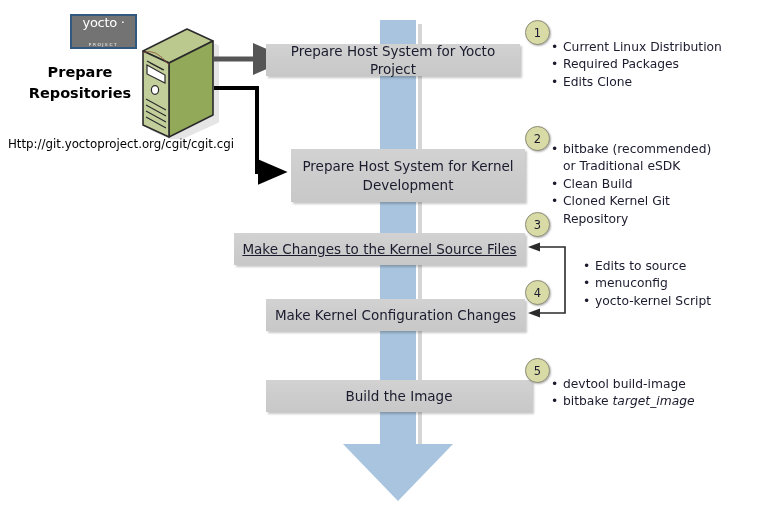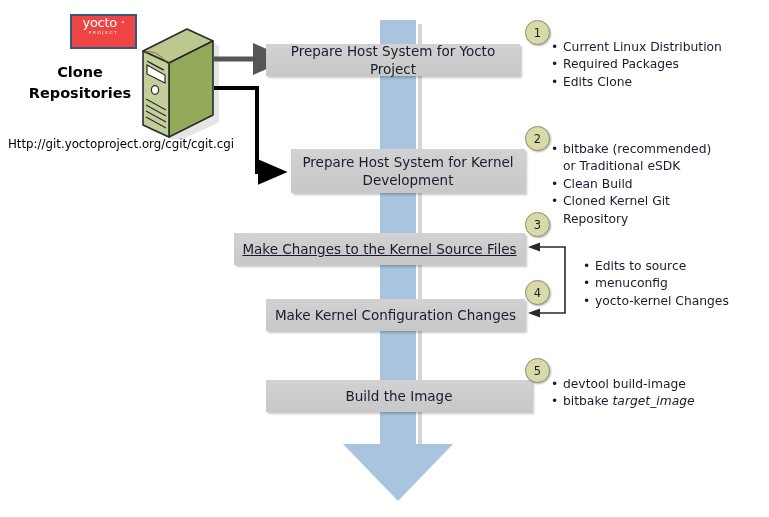--- a/index.html
+++ b/index.html
@@ -97,27 +97,27 @@
   }
   .ital { font-style: italic; }
 
   
   .yocto-logo {
     position: absolute;
     left: 70px;
     top: 14px;
     width: 67px;
     height: 35px;
-    background: #ef4444;
+    background: #737373;
     border: 2px solid #31587d;
     box-sizing: border-box;
     display: flex;
     flex-direction: column;
     align-items: center;
-    justify-content: flex-start;
+    justify-content: space-between;
   }
   .yocto-logo .y1 {
     color: #ffffff;
     font-size: 13px;
     letter-spacing: -0.3px;
     line-height: 1;
   }
   .yocto-logo .y2 {
     color: #ffffff;
     font-size: 4.2px;
@@ -172,21 +172,21 @@
 
   <div class="flow-arrow-shadow" style="left:418px; top:24px; width:4px; height:423px;"></div>
   <div class="flow-arrow-shaft"></div>
   <div class="flow-arrow-head"></div>
 
   <div class="yocto-logo">
     <div class="y1">yocto ·</div>
     <div class="y2">PROJECT</div>
   </div>
 
-  <div class="src-label" style="white-space: pre-line;">Clone
+  <div class="src-label" style="white-space: pre-line;">Prepare
 Repositories</div>
 
   <div class="src-url">Http://git.yoctoproject.org/cgit/cgit.cgi</div>
 
   <div class="server-wrap">
     <svg width="86" height="112" viewBox="0 0 86 112">
 
       <path d="M14 26 L58 4 L84 16 L84 92 L40 112 L14 100 Z" fill="#cfcfcf" opacity="0.55" transform="translate(3,3)"></path>
 
       <path d="M10 24 L54 2 L80 14 L36 36 Z" fill="#bcc98e" stroke="#2b2b2b" stroke-width="1.6" stroke-linejoin="round"></path>
@@ -227,21 +227,21 @@
 
     <polyline points="214,88 257,88 257,172 262,172" fill="none" stroke="#000000" stroke-width="4" marker-end="url(#ah-black)"></polyline>
 
     <polyline points="535,247 565,247 565,313 535,313" fill="none" stroke="#2b2b2b" stroke-width="1.6"></polyline>
     <path d="M528,247 L540,242.5 L540,251.5 z" fill="#2b2b2b"></path>
     <path d="M528,313 L540,308.5 L540,317.5 z" fill="#2b2b2b"></path>
   </svg>
 
   <div class="pbox" style="left:266px; top:44px; width:254px; height:30px;">Prepare Host System for Yocto Project</div>
 
-  <div class="pbox" style="left:291px; top:149px; width:234px; height:44px;">Prepare Host System for Kernel Development</div>
+  <div class="pbox" style="left:291px; top:149px; width:234px; height:53px;">Prepare Host System for Kernel Development</div>
 
   <div class="pbox" style="left:234px; top:233px; width:291px; height:28px;text-decoration:underline;">Make Changes to the Kernel Source Files</div>
 
   <div class="pbox" style="left:266px; top:299px; width:259px; height:28px;">Make Kernel Configuration Changes</div>
 
   <div class="pbox" style="left:266px; top:380px; width:266px; height:28px;">Build the Image</div>
 
   <div class="num-circle" style="left:525px; top:20px;">1</div>
   <div class="num-circle" style="left:525px; top:126px;">2</div>
   <div class="num-circle" style="left:525px; top:212px;">3</div>
@@ -256,21 +256,21 @@
 
   <div class="bullets" style="left:551px; top:141px; width:172px;">
     <div class="bl">bitbake (recommended) or Traditional eSDK</div>
     <div class="bl">Clean Build</div>
     <div class="bl">Cloned Kernel Git Repository</div>
   </div>
 
   <div class="bullets" style="left:583px; top:258px; width:180px;">
     <div class="bl">Edits to source</div>
     <div class="bl">menuconfig</div>
-    <div class="bl">yocto-kernel Changes</div>
+    <div class="bl">yocto-kernel Script</div>
   </div>
 
   <div class="bullets" style="left:551px; top:376px; width:200px;">
     <div class="bl">devtool build-image</div>
     <div class="bl"><span>bitbake </span><span class="ital">target_image</span></div>
   </div>
 
 </div>
 
 </body></html>

